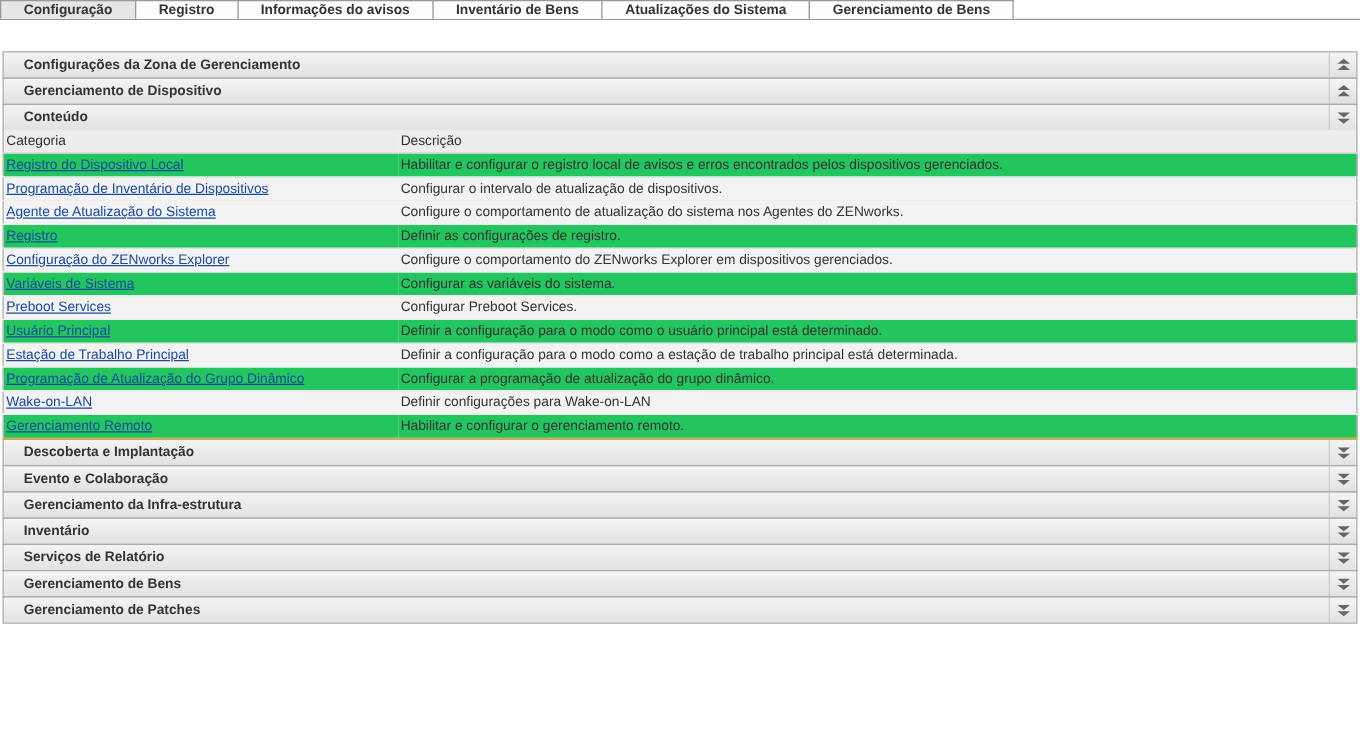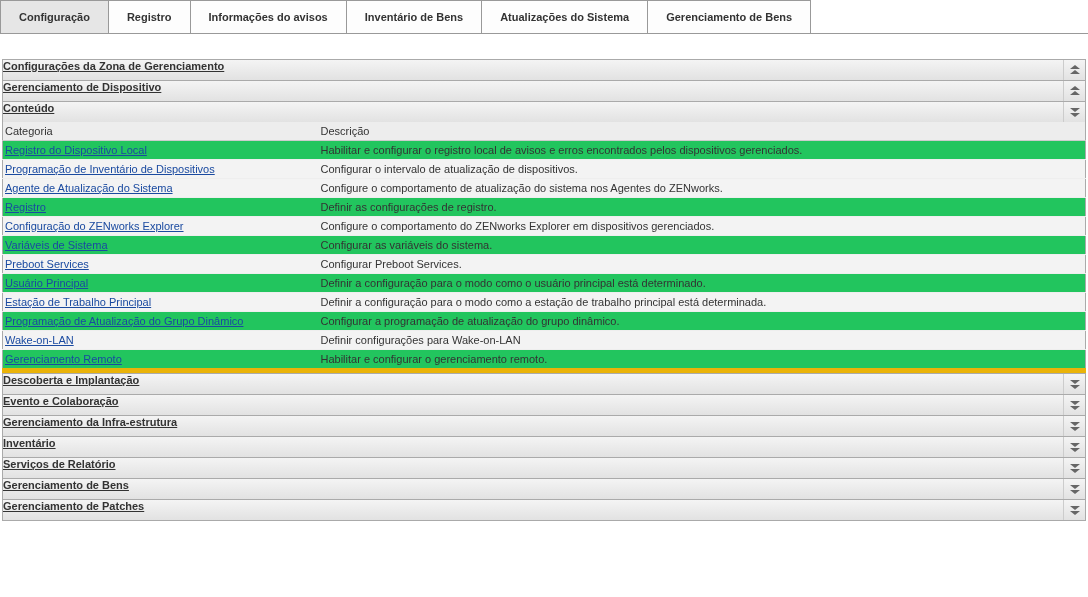--- a/index.html
+++ b/index.html
@@ -9,21 +9,21 @@
     font-family: Verdana, Arial, sans-serif;
     font-size: 11px;
     color: #333;
     background: #fff;
     width: 1088px;
   }
   .tabbar {
     display: flex;
     border-bottom: 1px solid #999;
     background: #fff;
-    height: 34px;
+    height: 16px;
   }
   .tab {
     padding: 4px 18px;
     border: 1px solid #999;
     border-bottom: none;
     background: #fdfdfd;
     margin-right: -1px;
     font-size: 11px;
     font-weight: bold;
     color: #333;
@@ -36,24 +36,24 @@
     background: #e6e6e6;
   }
   .content {
     padding: 4px 2px 2px 2px;
   }
   .panel-header {
     background: linear-gradient(#f4f4f4, #e2e2e2);
     border: 1px solid #aaa;
     height: 22px;
     display: flex;
+    align-items: center;
     justify-content: space-between;
-    padding: 0 0 0 0;
+    padding: 0 0 0 16px;
     margin-top: -1px;
-    text-decoration: underline;
   }
   .panel-header:first-child { margin-top: 0; }
   .panel-title {
     font-weight: bold;
     font-size: 11px;
     color: #333;
   }
   .chev-box {
     width: 22px;
     height: 20px;
@@ -81,21 +81,21 @@
   .chev-up::before { border-bottom: 4px solid #666; top: 0; }
   .chev-up::after  { border-bottom: 4px solid #666; top: 5px; }
   .chev-down::before { border-top: 4px solid #666; top: 1px; }
   .chev-down::after  { border-top: 4px solid #666; top: 6px; }
 
   .table {
     width: 100%;
     border-collapse: collapse;
     border-left: 1px solid #aaa;
     border-right: 1px solid #aaa;
-    border-bottom: 6px solid #eab308;
+    border-bottom: 2px solid #eab308;
     margin-top: -1px;
   }
   .table th {
     text-align: left;
     font-weight: normal;
     font-size: 11px;
     color: #333;
     background: #ededed;
     padding: 3px 6px 3px 2px;
     border-bottom: 1px solid #ccc;

